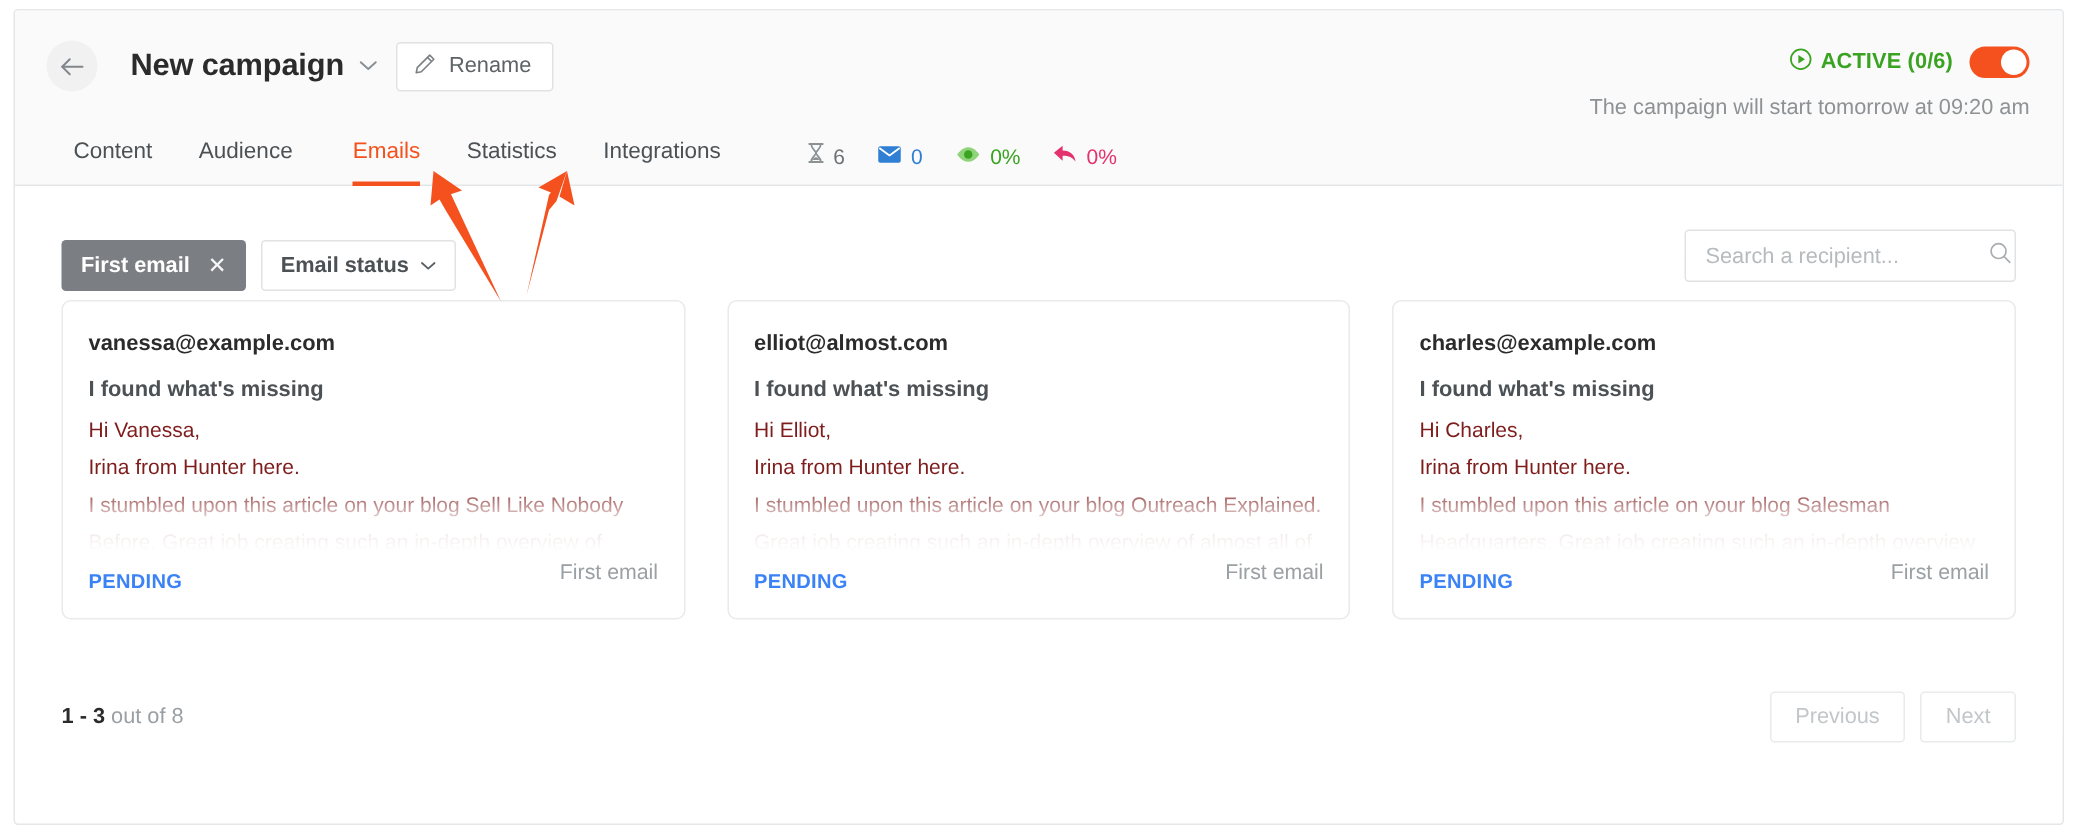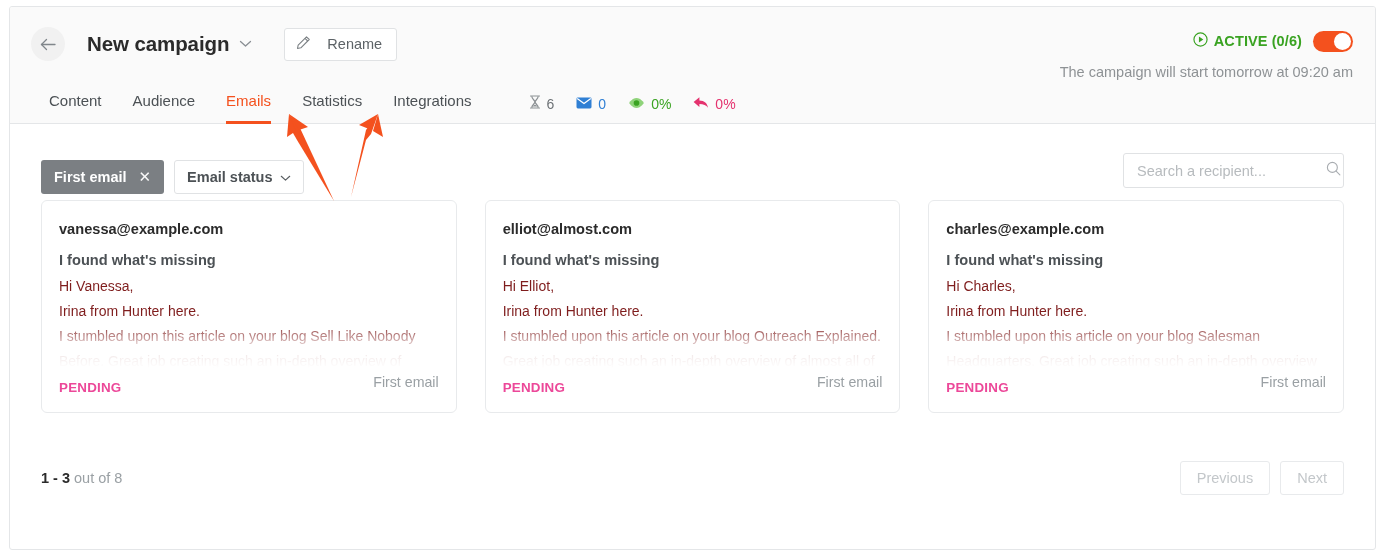--- a/index.html
+++ b/index.html
@@ -54,27 +54,27 @@
     color: #2b2b2b;
     letter-spacing: -0.1px;
   }
   .title-caret {
     margin-left: 10px;
     color: #8a8f94;
     display: flex; align-items: center;
     cursor: pointer;
   }
   .rename-btn {
-    margin-left: 32px;
+    margin-left: 12px;
     height: 33px;
     padding: 0 14px 0 11px;
     background: #ffffff;
     border: 1px solid #e0e2e4;
     border-radius: 3px;
-    display: flex; align-items: center; gap: 16px;
+    display: flex; align-items: center; gap: 8px;
     font-size: 14.5px;
     color: #5d6367;
     cursor: pointer;
   }
 
   .header-right {
     position: absolute;
     right: 22px; top: 20px;
     text-align: right;
   }
@@ -126,20 +126,21 @@
     padding: 0 0 12px 0;
     margin-right: 31px;
     cursor: pointer;
     border-bottom: 3px solid transparent;
     position: relative;
     top: 1px;
   }
   .tab.active {
     color: #f4511e;
     border-bottom-color: #f4511e;
+    margin-left: 9px;
   }
   .metrics {
     display: flex;
     align-items: center;
     gap: 22px;
     margin-left: 26px;
     padding-bottom: 11px;
   }
   .metric {
     display: flex; align-items: center; gap: 6px;
@@ -261,21 +262,21 @@
     justify-content: space-between;
     align-items: center;
     padding: 0 0 17px 0;
     background: #ffffff;
     position: relative;
     z-index: 2;
   }
   .card-status {
     font-size: 13.4px;
     font-weight: bold;
-    color: #ec4899;
+    color: #3b82f6;
     letter-spacing: 0.2px;
     margin-top: 12px;
   }
   .card-step {
     font-size: 14.2px;
     color: #9aa0a4;
   }
 
   
   .pagination {

